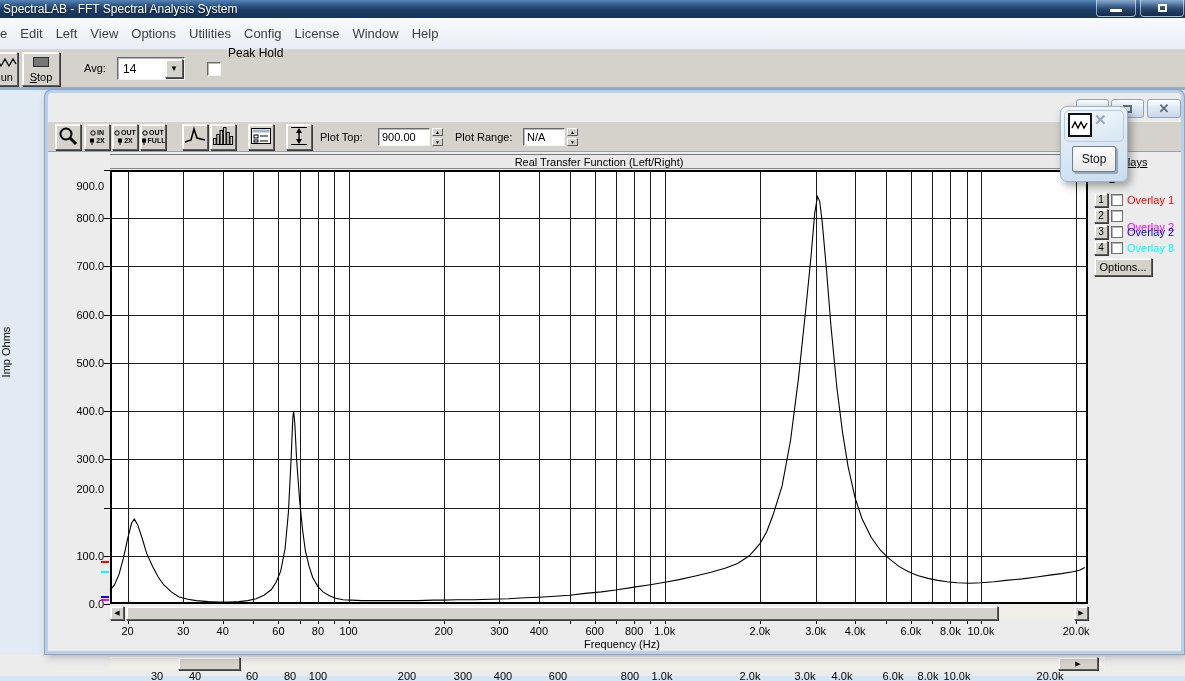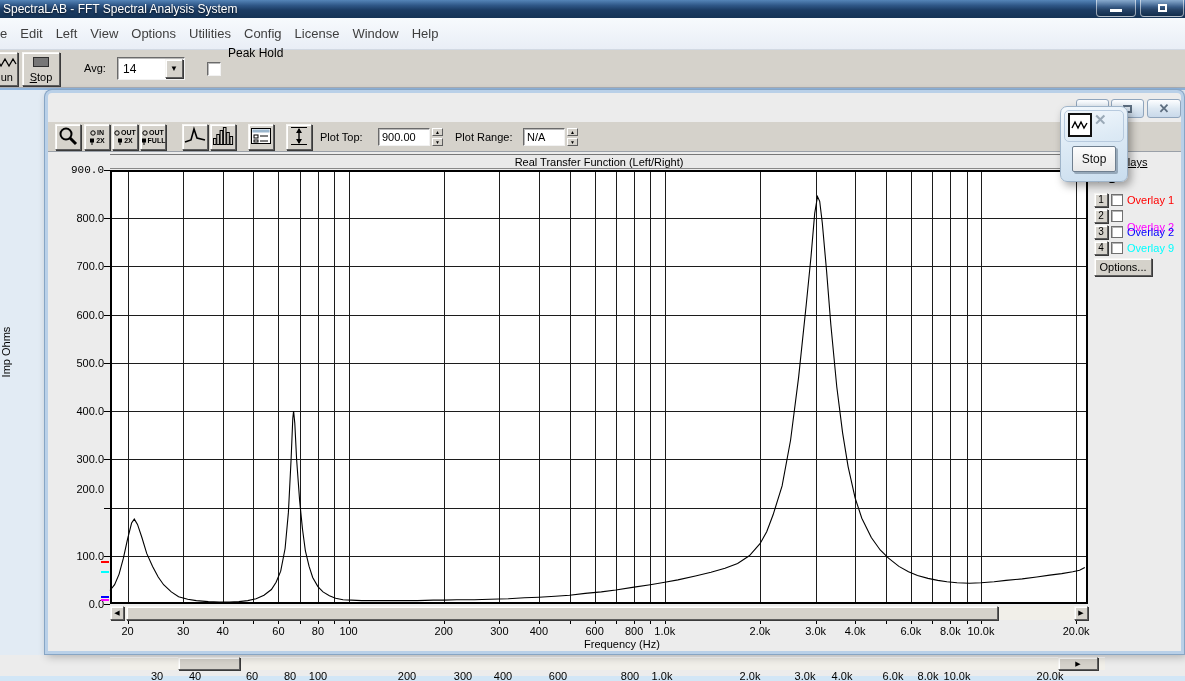--- a/index.html
+++ b/index.html
@@ -295,21 +295,21 @@
         <line x1="0" y1="193.5" x2="978" y2="193.5"></line>
         <line x1="0" y1="145.5" x2="978" y2="145.5"></line>
         <line x1="0" y1="96.5" x2="978" y2="96.5"></line>
         <line x1="0" y1="48.5" x2="978" y2="48.5"></line>
       </g>
       <rect x="1" y="1" width="976" height="432" fill="none" stroke="#000" stroke-width="2" shape-rendering="crispEdges"></rect>
       <polyline fill="none" stroke="#000000" stroke-width="1.1" points="0.0,420.5 4.6,414.7 9.1,404.1 13.4,388.2 17.6,368.9 21.6,353.0 24.3,349.1 27.5,354.4 31.9,367.5 36.7,383.4 42.6,396.4 48.2,407.0 53.6,414.7 61.3,421.9 68.6,426.8 77.7,429.2 86.3,430.6 98.3,431.6 109.3,432.1 119.4,432.1 128.9,431.6 137.8,430.6 146.1,428.7 154.0,425.3 161.4,419.5 166.1,412.3 170.7,401.2 175.1,378.5 178.4,342.4 181.1,289.3 182.8,248.3 183.6,241.1 184.8,253.2 186.6,289.3 189.6,330.3 192.5,359.3 195.4,381.0 199.1,396.4 202.7,407.5 207.9,416.6 213.0,421.9 219.4,425.8 225.6,428.2 233.0,429.7 241.3,430.1 251.7,430.6 269.2,430.6 289.6,430.6 307.3,430.6 323.1,430.1 333.8,430.1 346.8,429.7 364.4,429.7 380.0,429.2 398.3,428.7 414.5,427.7 428.9,427.2 445.1,426.3 459.6,425.3 475.2,423.4 491.3,421.9 505.8,420.0 524.1,417.1 540.3,414.7 554.8,412.3 567.9,409.9 585.4,406.0 601.0,402.2 615.0,398.3 627.6,393.5 639.3,385.8 650.0,373.7 656.7,361.7 663.1,344.8 672.1,315.9 680.6,270.0 688.6,207.4 696.2,135.0 701.0,86.8 704.7,43.4 707.5,26.5 709.7,31.3 712.3,53.0 716.6,101.3 720.8,154.3 726.8,217.0 732.6,262.8 738.1,296.6 745.1,327.9 751.8,348.2 761.3,367.5 770.2,380.0 778.5,388.2 788.9,396.4 798.5,401.7 807.5,405.5 818.0,408.4 827.8,410.4 836.9,411.8 847.0,412.8 859.5,413.3 871.0,412.8 884.1,411.8 896.0,410.4 912.2,408.9 926.7,407.0 939.7,405.1 951.7,403.6 962.7,401.7 969.6,400.2 974.8,397.4"></polyline>
     </svg>
   <div class="abs" style="left:38px;top:300px;width:180px;text-align:center;font-size:11px;color:#000;transform:rotate(-90deg);transform-origin:52px 90px">Imp Ohms</div>
   <div id="y-labels">
-      <div class="ylab" style="top: 164px; font-family: Liberation Mono, monospace;">900.0</div>
+      <div class="ylab" style="top: 180px;">900.0</div>
       <div class="ytick" style="top: 170px;"></div>
       <div class="ylab" style="top: 212.222px;">800.0</div>
       <div class="ytick" style="top: 218.222px;"></div>
       <div class="ylab" style="top: 260.444px;">700.0</div>
       <div class="ytick" style="top: 266.444px;"></div>
       <div class="ylab" style="top: 308.667px;">600.0</div>
       <div class="ytick" style="top: 314.667px;"></div>
       <div class="ylab" style="top: 356.889px;">500.0</div>
       <div class="ytick" style="top: 362.889px;"></div>
       <div class="ylab" style="top: 405.111px;">400.0</div>
@@ -395,21 +395,21 @@
       <div class="abs ov-check" style="left: 1111px; top: 194px;"></div>
       <div class="abs ov-label" style="left: 1127px; top: 193px; color: rgb(255, 0, 0);">Overlay 1</div>
       <div class="abs btn3d ov-numbtn" style="left: 1094px; top: 209px;">2</div>
       <div class="abs ov-check" style="left: 1111px; top: 210px;"></div>
       <div class="abs ov-label" style="left: 1127px; top: 220px; color: rgb(255, 0, 255);">Overlay 2</div>
       <div class="abs btn3d ov-numbtn" style="left: 1094px; top: 225px;">3</div>
       <div class="abs ov-check" style="left: 1111px; top: 226px;"></div>
       <div class="abs ov-label" style="left: 1127px; top: 225px; color: rgb(0, 0, 255);">Overlay 2</div>
       <div class="abs btn3d ov-numbtn" style="left: 1094px; top: 241px;">4</div>
       <div class="abs ov-check" style="left: 1111px; top: 242px;"></div>
-      <div class="abs ov-label" style="left: 1127px; top: 241px; color: rgb(0, 255, 255);">Overlay 9</div>
+      <div class="abs ov-label" style="left: 1127px; top: 241px; color: rgb(0, 255, 255);">Overlay 8</div>
     </div>
   <div class="abs btn3d" style="left:1094px;top:258px;width:58px;height:18px;font-size:11px;line-height:16px;text-align:center;color:#000">Options...</div>
 
   <div class="abs float-panel"></div>
   <div class="abs float-inner"></div>
   <div class="abs" style="left:1068px;top:113px;width:24px;height:24px;background:#fff;border:2px solid #111;z-index:52;display:flex;align-items:center;justify-content:center">
     <svg width="18" height="12" viewBox="0 0 18 12">
         <polyline points="1,9 4,3 7,9 10,3 13,9 16,4" fill="none" stroke="#000" stroke-width="1.4"></polyline>
       </svg>
   </div>

